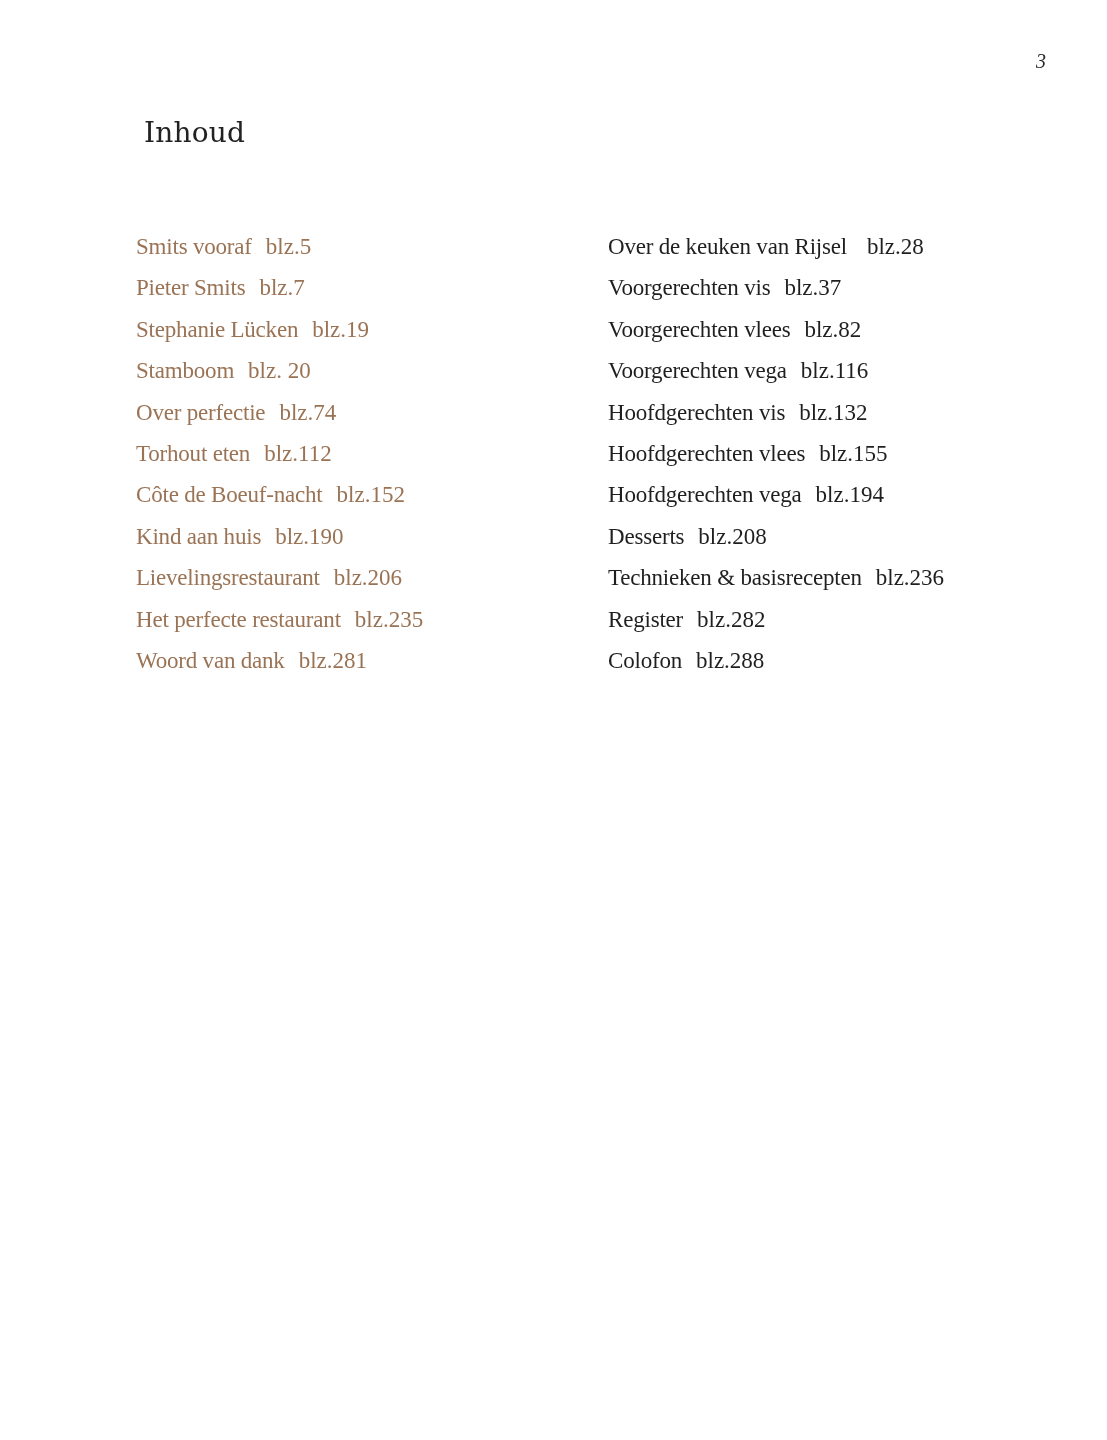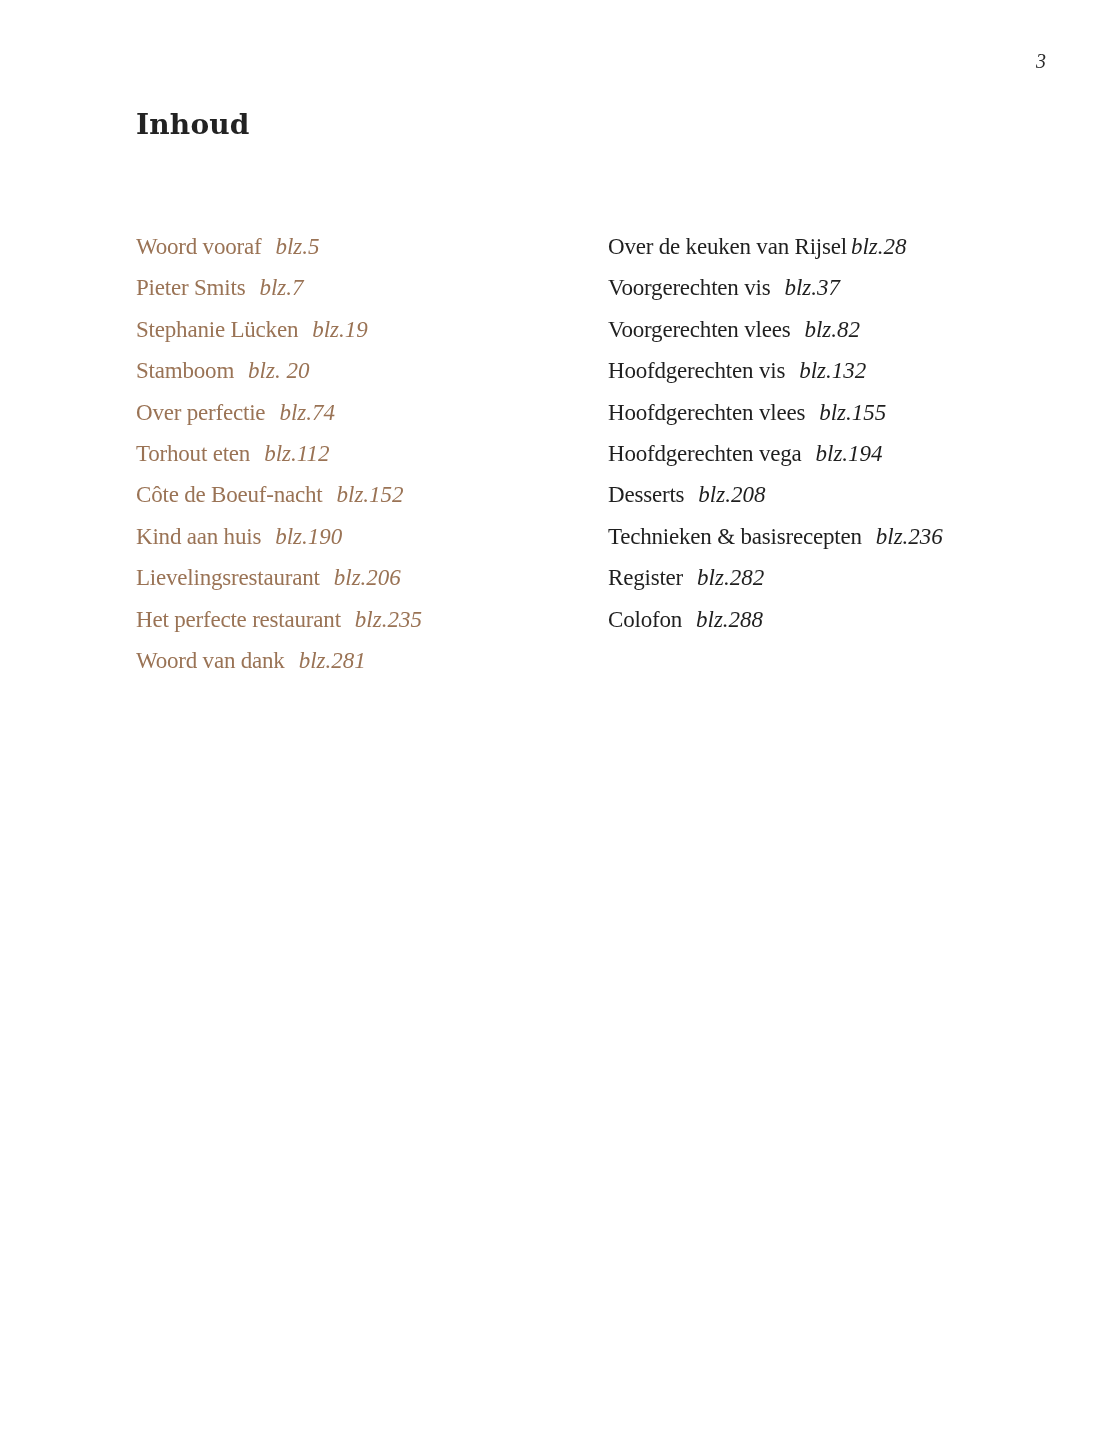--- a/index.html
+++ b/index.html
@@ -19,23 +19,23 @@
       top: 50px;
       right: 61px;
       font-size: 20px;
       font-style: italic;
       color: #2a2a2a;
     }
     .page-title {
       position: absolute;
       left: 136px;
       top: 108px;
-      margin: 0;
+      margin: 8px;
       font-family: "DejaVu Serif", "Liberation Serif", serif;
-      font-weight: bold;
+      font-weight: normal;
       font-size: 28px;
       color: #222222;
       letter-spacing: 0.2px;
     }
     .toc-column {
       position: absolute;
       top: 229px;
       list-style: none;
       margin: 0;
       padding: 0;
@@ -51,52 +51,52 @@
     .toc-item {
       height: 41.4px;
       line-height: 36px;
       font-size: 23px;
       white-space: nowrap;
     }
     .toc-title {
       letter-spacing: -0.2px;
     }
     .toc-page {
-      font-style: italic;
       margin-left: 14px;
     }
     .toc-page.tight {
-      margin-left: 4px;
+      margin-left: 20px;
     }
   </style>
 </head>
 <body>
 
 <div class="page-number">3</div>
 
 <h1 class="page-title">Inhoud</h1>
 
 <ul class="toc-column toc-left">
-  <li class="toc-item"><span class="toc-title">Woord vooraf</span><span class="toc-page">blz.5</span></li>
+  <li class="toc-item"><span class="toc-title">Smits vooraf</span><span class="toc-page">blz.5</span></li>
   <li class="toc-item"><span class="toc-title">Pieter Smits</span><span class="toc-page">blz.7</span></li>
   <li class="toc-item"><span class="toc-title">Stephanie Lücken</span><span class="toc-page">blz.19</span></li>
   <li class="toc-item"><span class="toc-title">Stamboom</span><span class="toc-page">blz. 20</span></li>
   <li class="toc-item"><span class="toc-title">Over perfectie</span><span class="toc-page">blz.74</span></li>
   <li class="toc-item"><span class="toc-title">Torhout eten</span><span class="toc-page">blz.112</span></li>
   <li class="toc-item"><span class="toc-title">Côte de Boeuf-nacht</span><span class="toc-page">blz.152</span></li>
   <li class="toc-item"><span class="toc-title">Kind aan huis</span><span class="toc-page">blz.190</span></li>
   <li class="toc-item"><span class="toc-title">Lievelingsrestaurant</span><span class="toc-page">blz.206</span></li>
   <li class="toc-item"><span class="toc-title">Het perfecte restaurant</span><span class="toc-page">blz.235</span></li>
   <li class="toc-item"><span class="toc-title">Woord van dank</span><span class="toc-page">blz.281</span></li>
 </ul>
 
 <ul class="toc-column toc-right">
   <li class="toc-item"><span class="toc-title">Over de keuken van Rijsel</span><span class="toc-page tight">blz.28</span></li>
   <li class="toc-item"><span class="toc-title">Voorgerechten vis</span><span class="toc-page">blz.37</span></li>
   <li class="toc-item"><span class="toc-title">Voorgerechten vlees</span><span class="toc-page">blz.82</span></li>
+  <li class="toc-item"><span class="toc-title">Voorgerechten vega</span><span class="toc-page">blz.116</span></li>
   <li class="toc-item"><span class="toc-title">Hoofdgerechten vis</span><span class="toc-page">blz.132</span></li>
   <li class="toc-item"><span class="toc-title">Hoofdgerechten vlees</span><span class="toc-page">blz.155</span></li>
   <li class="toc-item"><span class="toc-title">Hoofdgerechten vega</span><span class="toc-page">blz.194</span></li>
   <li class="toc-item"><span class="toc-title">Desserts</span><span class="toc-page">blz.208</span></li>
   <li class="toc-item"><span class="toc-title">Technieken &amp; basisrecepten</span><span class="toc-page">blz.236</span></li>
   <li class="toc-item"><span class="toc-title">Register</span><span class="toc-page">blz.282</span></li>
   <li class="toc-item"><span class="toc-title">Colofon</span><span class="toc-page">blz.288</span></li>
 </ul>
 
 </body></html>

